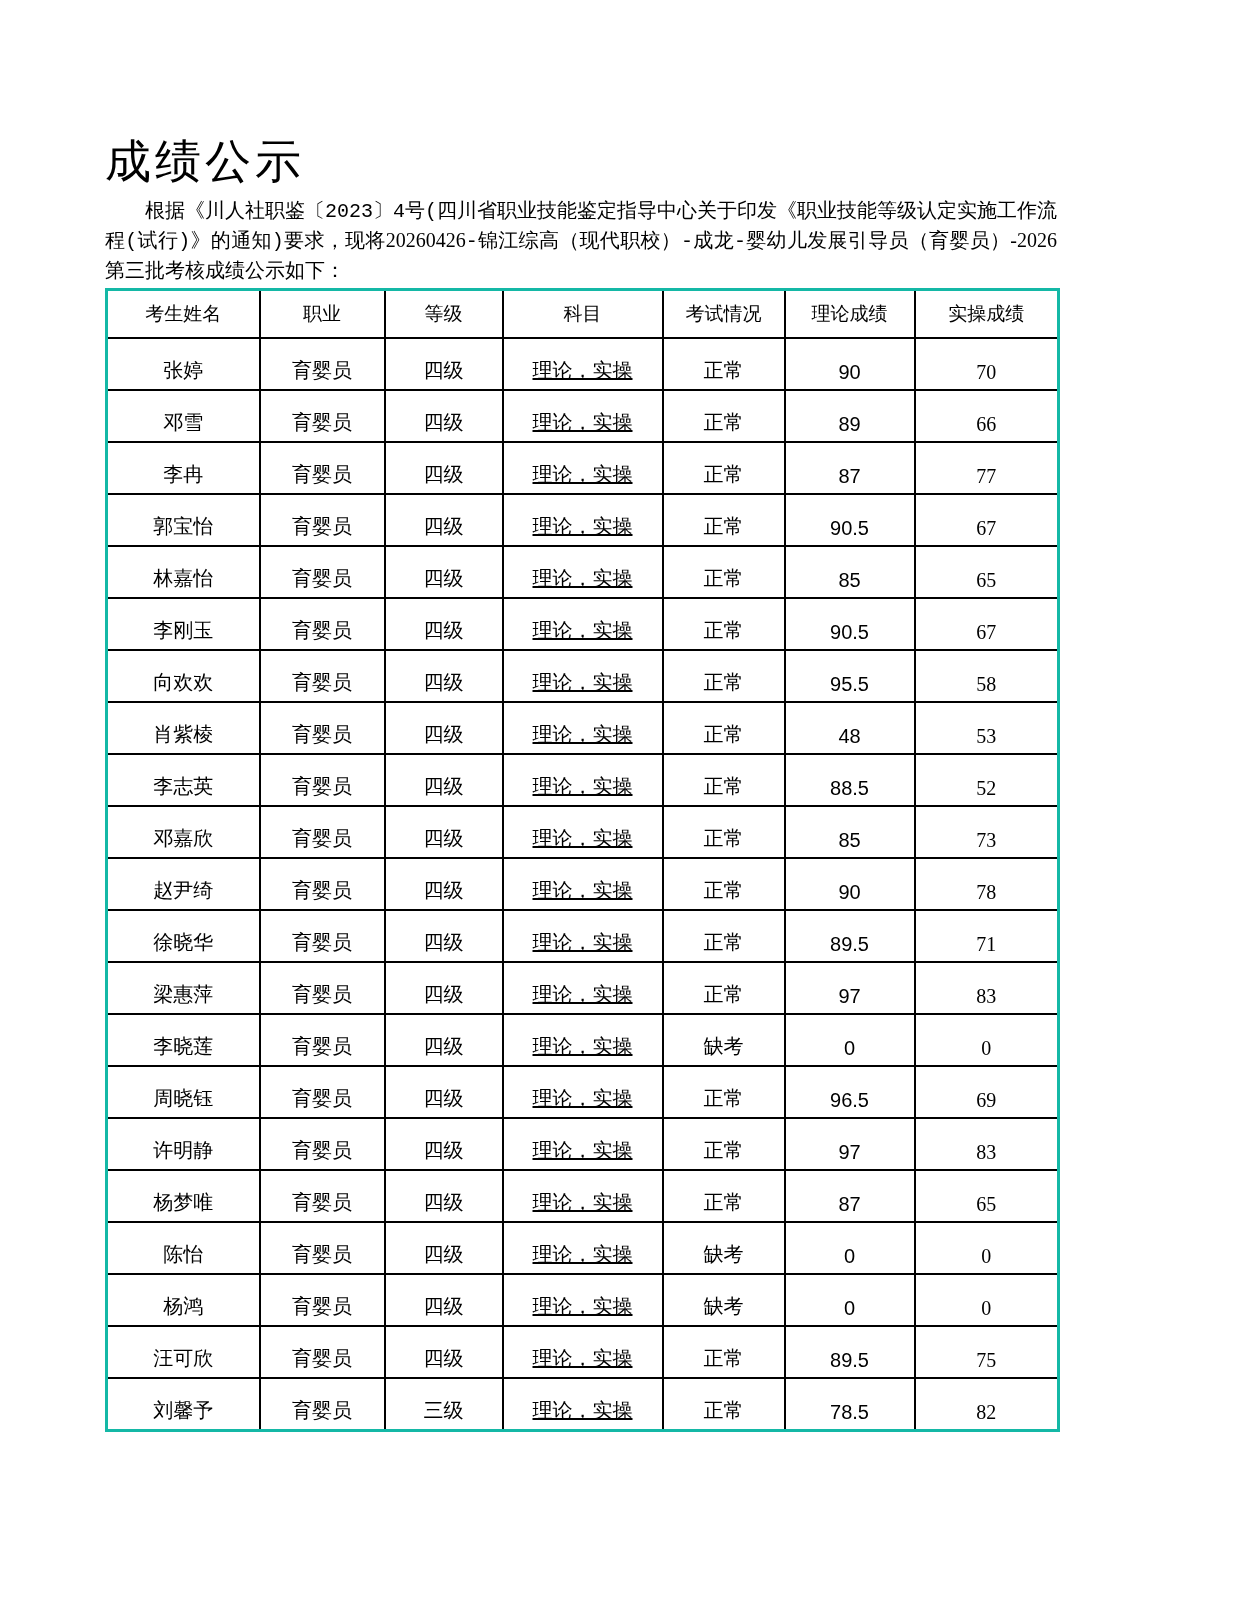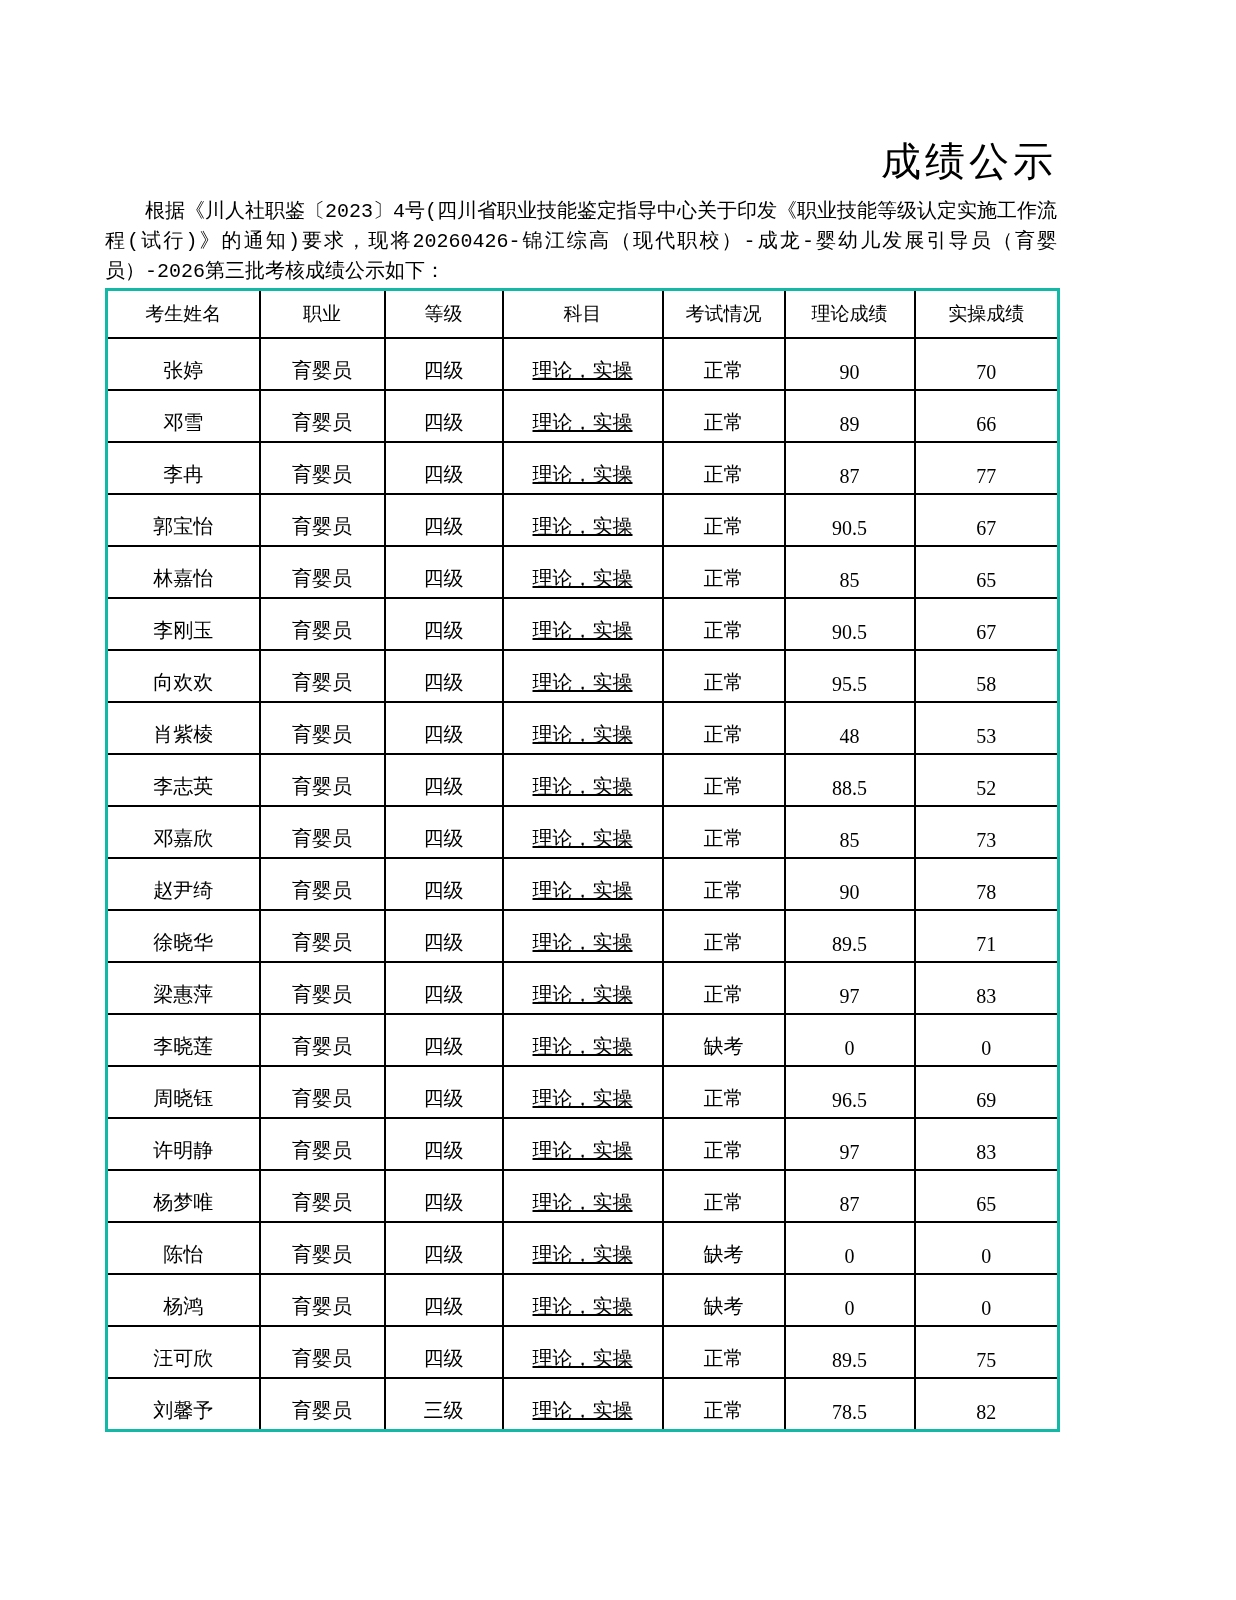--- a/index.html
+++ b/index.html
@@ -16,36 +16,36 @@
     font-family: "Liberation Serif", "DejaVu Serif", serif;
     color: #000000;
   }
   .content {
     width: 952px;
     margin-left: 105px;
     padding-top: 138px;
   }
   h1.doc-title {
     margin: 0;
-    font-size: 40px;
+    font-size: 46px;
     font-weight: normal;
     letter-spacing: 4px;
     line-height: 48px;
-    text-align: right;
+    text-align: left;
     font-family: "Liberation Serif", "DejaVu Serif", serif;
   }
   .intro {
     margin: 10px 0 2px 0;
     font-size: 20px;
     line-height: 28px;
     text-align: justify;
     text-indent: 2em;
   }
   .seg-serif { font-family: Liberation Mono, monospace; }
-  .seg-sans  { font-family: Liberation Mono, monospace; margin-top: 8px; }
+  .seg-sans  { font-family: Liberation Serif, serif; margin-top: 8px; }
 
   table.results {
     border-collapse: collapse;
     table-layout: fixed;
     width: 952px;
     border: 3px solid #14b8a6;
   }
   table.results th, table.results td {
     border: 2px solid #000000;
     text-align: center;
@@ -67,21 +67,21 @@
   td.cell-subjects {
     vertical-align: top;
     padding-top: 5px;
     padding-bottom: 0;
     font-size: 19px;
     text-decoration: underline;
   }
   td.cell-theory {
     vertical-align: middle;
     padding-bottom: 10px;
-    font-family: Liberation Serif, serif;
+    font-family: Liberation Sans, sans-serif;
     font-size: 21px;
   }
   td.cell-practical {
     vertical-align: middle;
     padding-bottom: 2px;
     font-size: 21px;
   }
   col.c0 { width: 153px; }
   col.c1 { width: 125px; }
   col.c2 { width: 118px; }

